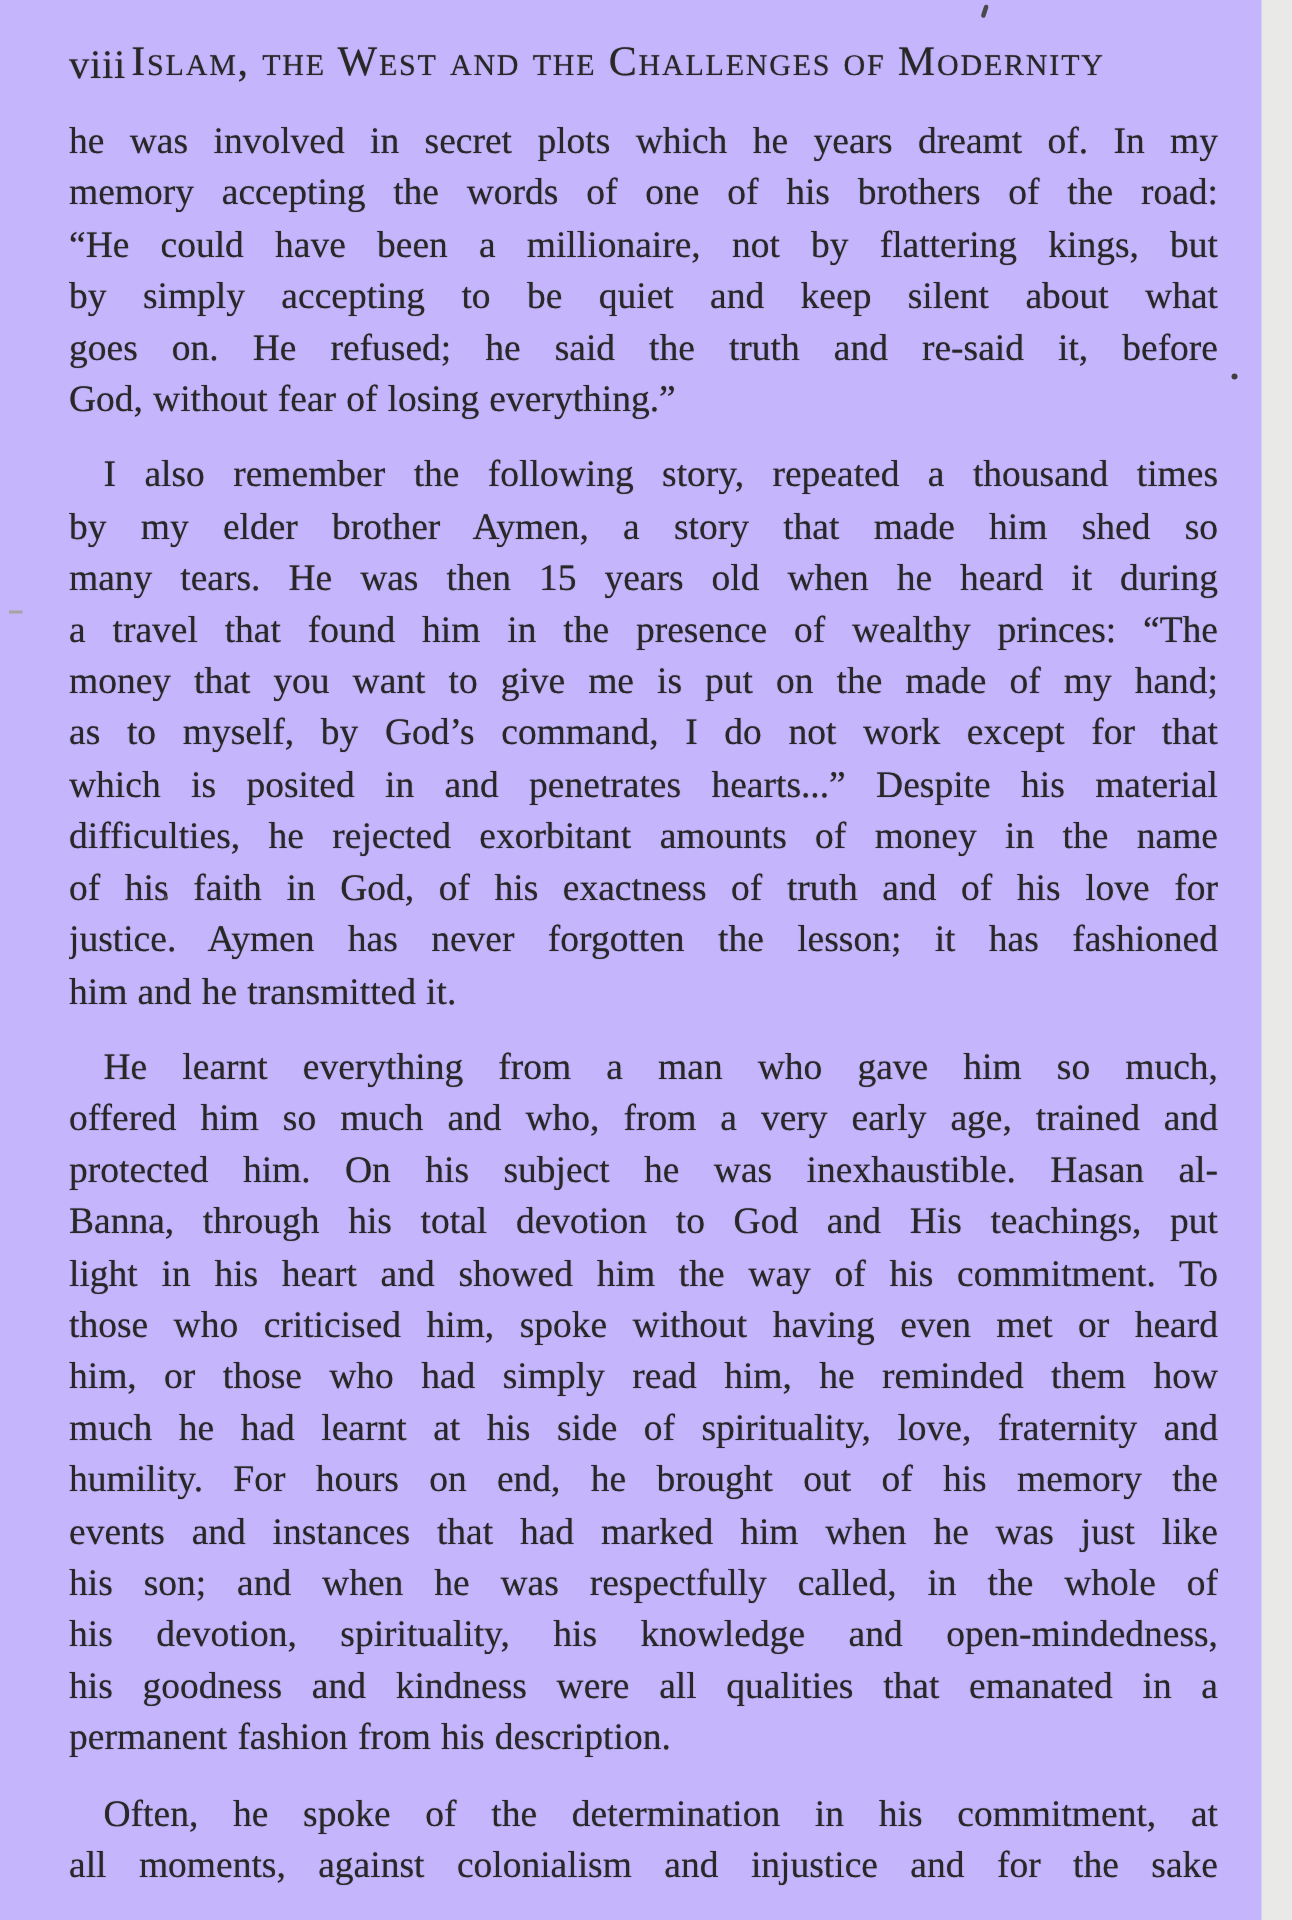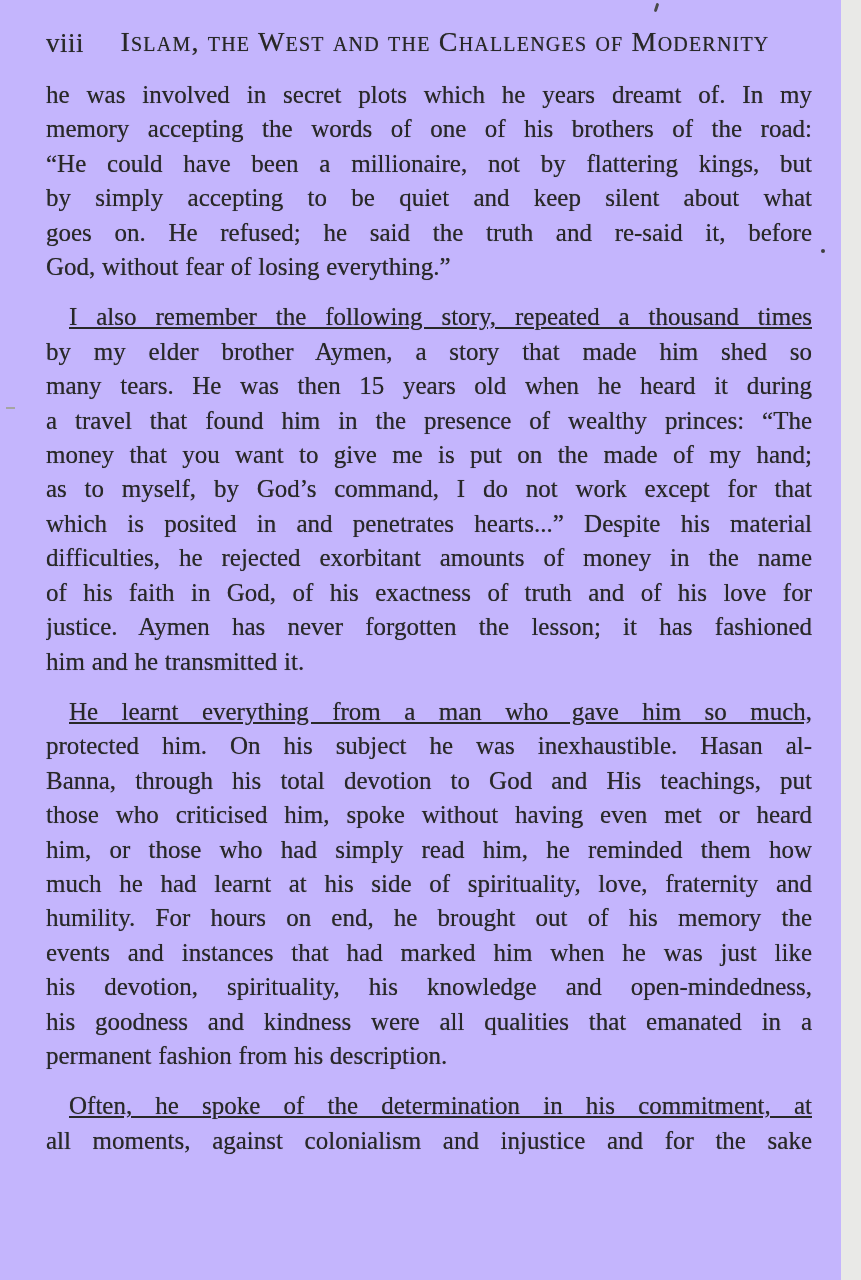--- a/index.html
+++ b/index.html
@@ -27,40 +27,39 @@
   }
   .running-title {
     position: absolute;
     left: 412px;
     top: 26px;
     transform: translateX(-50%);
     font-size: 28px;
     font-variant: small-caps;
     letter-spacing: 1.2px;
     white-space: nowrap;
-    margin-left: 33px;
   }
   
   .page-body {
     position: absolute;
     left: 46px;
     top: 78px;
     width: 766px;
   }
   .para { margin: 0; padding: 0; }
   .ln {
     font-size: 25px;
     line-height: 34.4px;
     white-space: nowrap;
     overflow: hidden;
     text-align: justify;
     text-align-last: justify;
     word-spacing: 0.5px;
   }
-  .ln.first { text-indent: 23px; text-decoration: underline; }
+  .ln.first { text-indent: 23px; }
   .ln.last  { text-align: center; text-align-last: left; }
   
   .speck { position: absolute; background: #555; }
   .speck-tick-top       { left: 655px; top: 3px;    width: 3px; height: 9px;  transform: rotate(18deg); border-radius: 2px; background:#4a4a4a; }
   .speck-dot-before     { left: 821px; top: 249px;  width: 4px; height: 4px;  border-radius: 50%; background:#3f3f3f; }
   .speck-dash-left      { left: 6px;   top: 407px;  width: 9px; height: 2px;  background:#a5a5a2; }
   .speck-tick-right     { left: 845px; top: 520px;  width: 3px; height: 6px;  transform: rotate(28deg); border-radius: 2px; background:#8a8a87; }
   .speck-dot-his        { left: 109px; top: 597px;  width: 3px; height: 3px;  border-radius: 50%; background:#4f4f4d; }
   .speck-dot-lower      { left: 843px; top: 1196px; width: 3px; height: 3px;  border-radius: 50%; background:#92928f; }
 </style>
@@ -97,27 +96,30 @@
       <div class="ln">which is posited in and penetrates hearts...” Despite his material</div>
       <div class="ln">difficulties, he rejected exorbitant amounts of money in the name</div>
       <div class="ln">of his faith in God, of his exactness of truth and of his love for</div>
       <div class="ln">justice. Aymen has never forgotten the lesson; it has fashioned</div>
       <div class="ln last">him and he transmitted it.</div>
     <p></p>
 
     <p class="para">
       </p>
       <div class="ln first">He learnt everything from a man who gave him so much,</div>
+      <div class="ln">offered him so much and who, from a very early age, trained and</div>
       <div class="ln">protected him. On his subject he was inexhaustible. Hasan al-</div>
       <div class="ln">Banna, through his total devotion to God and His teachings, put</div>
+      <div class="ln">light in his heart and showed him the way of his commitment. To</div>
       <div class="ln">those who criticised him, spoke without having even met or heard</div>
       <div class="ln">him, or those who had simply read him, he reminded them how</div>
       <div class="ln">much he had learnt at his side of spirituality, love, fraternity and</div>
       <div class="ln">humility. For hours on end, he brought out of his memory the</div>
       <div class="ln">events and instances that had marked him when he was just like</div>
+      <div class="ln">his son; and when he was respectfully called, in the whole of</div>
       <div class="ln">his devotion, spirituality, his knowledge and open-mindedness,</div>
       <div class="ln">his goodness and kindness were all qualities that emanated in a</div>
       <div class="ln last">permanent fashion from his description.</div>
     <p></p>
 
     <p class="para">
       </p>
       <div class="ln first">Often, he spoke of the determination in his commitment, at</div>
       <div class="ln">all moments, against colonialism and injustice and for the sake</div>
 

